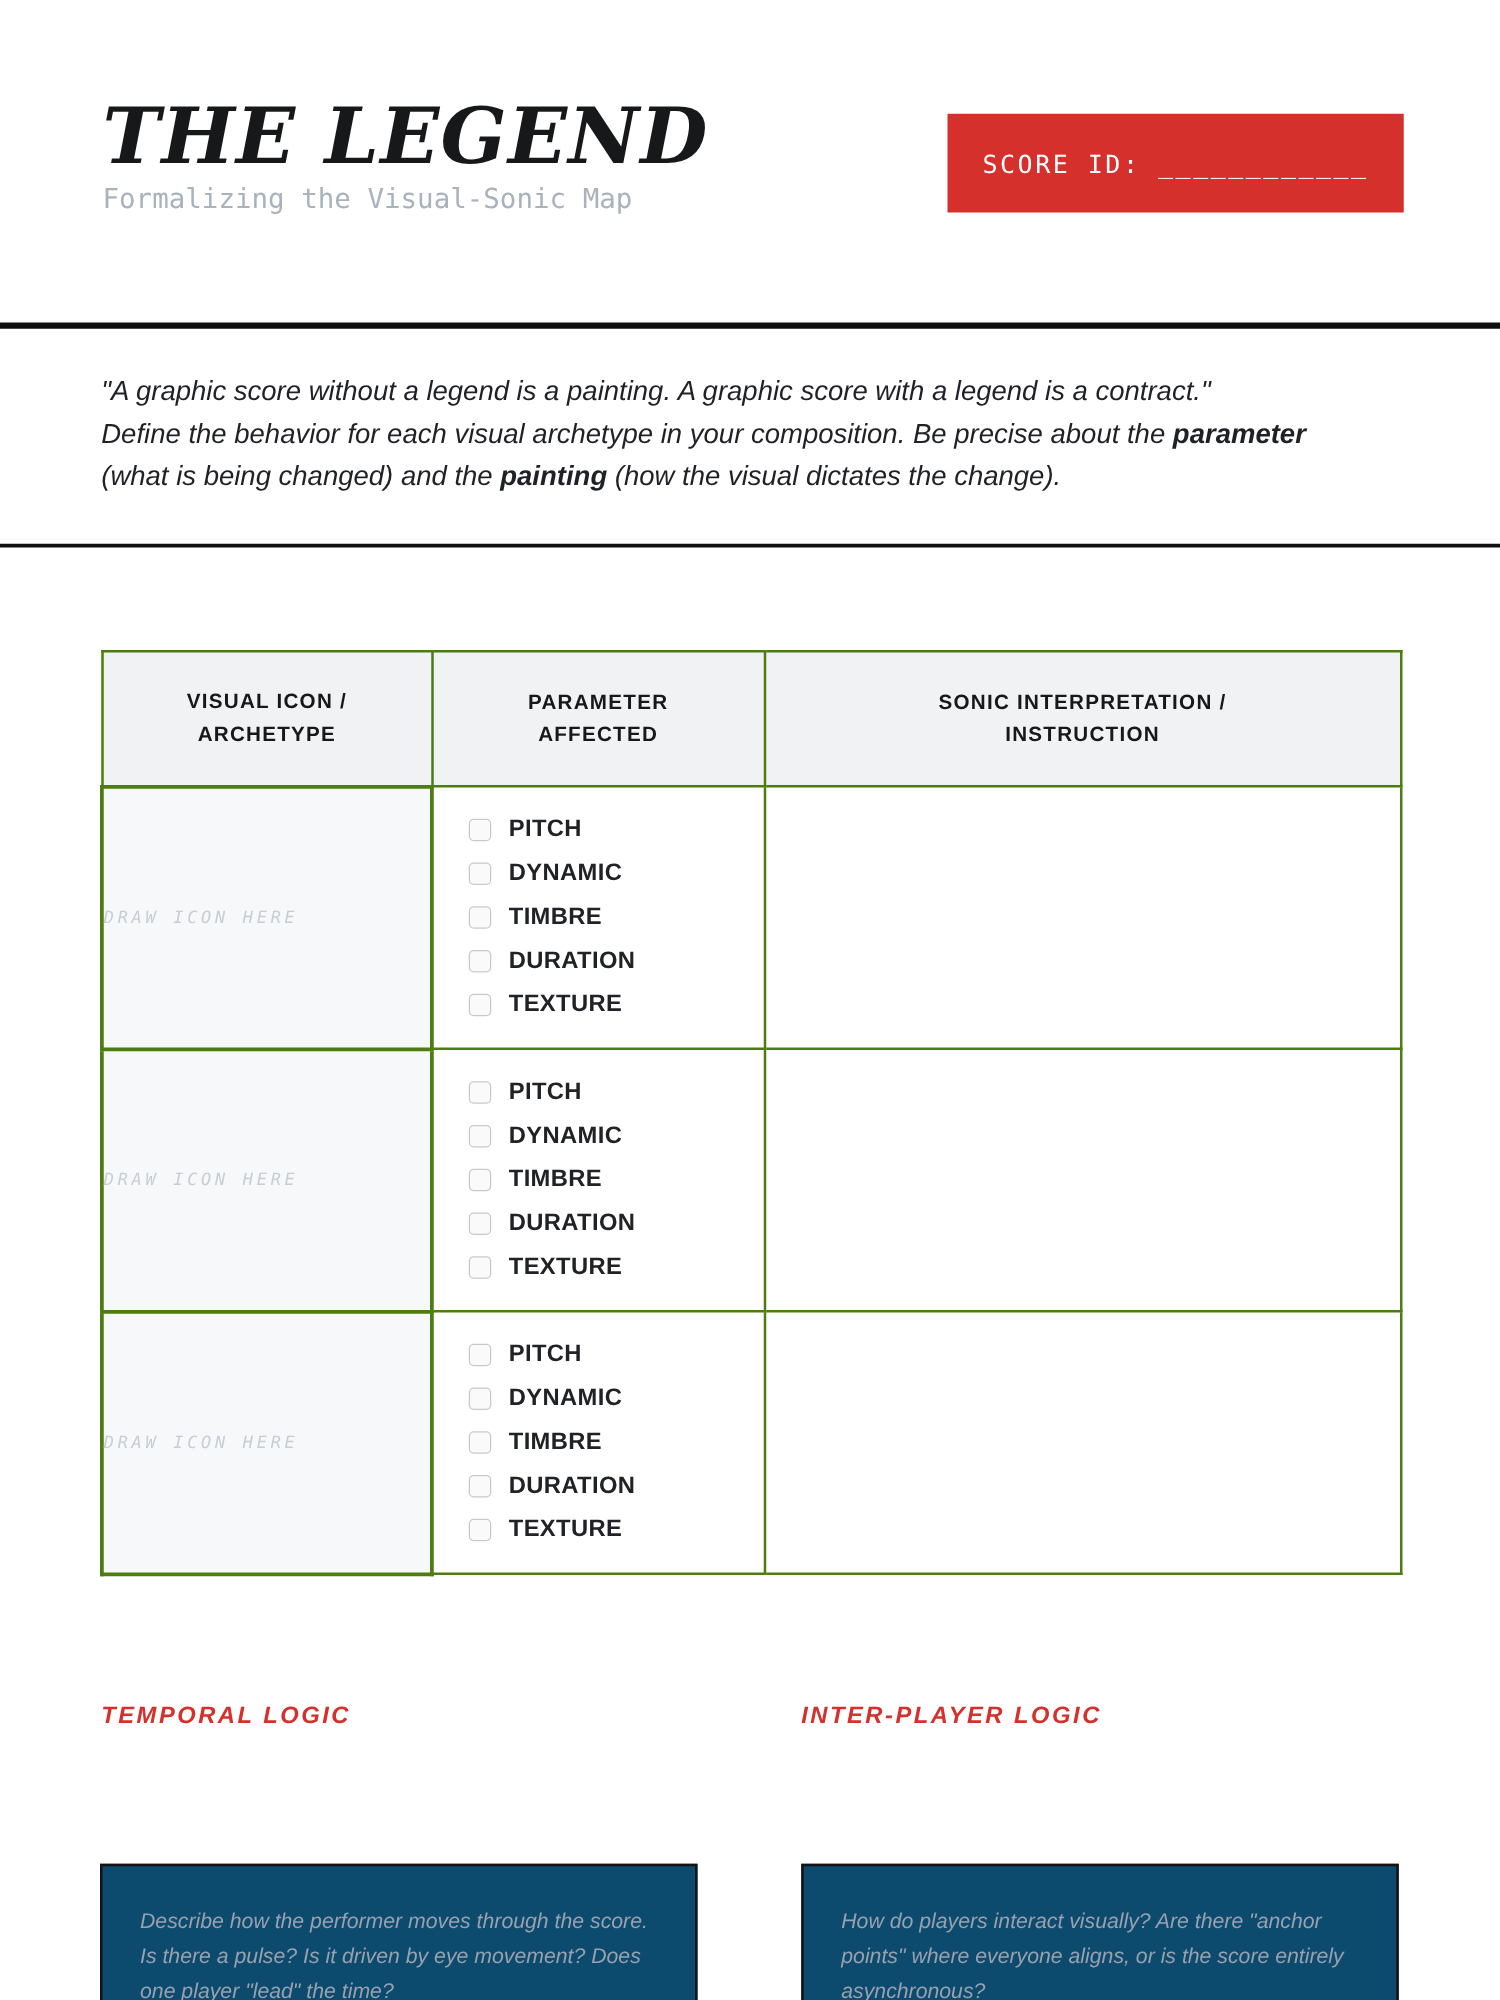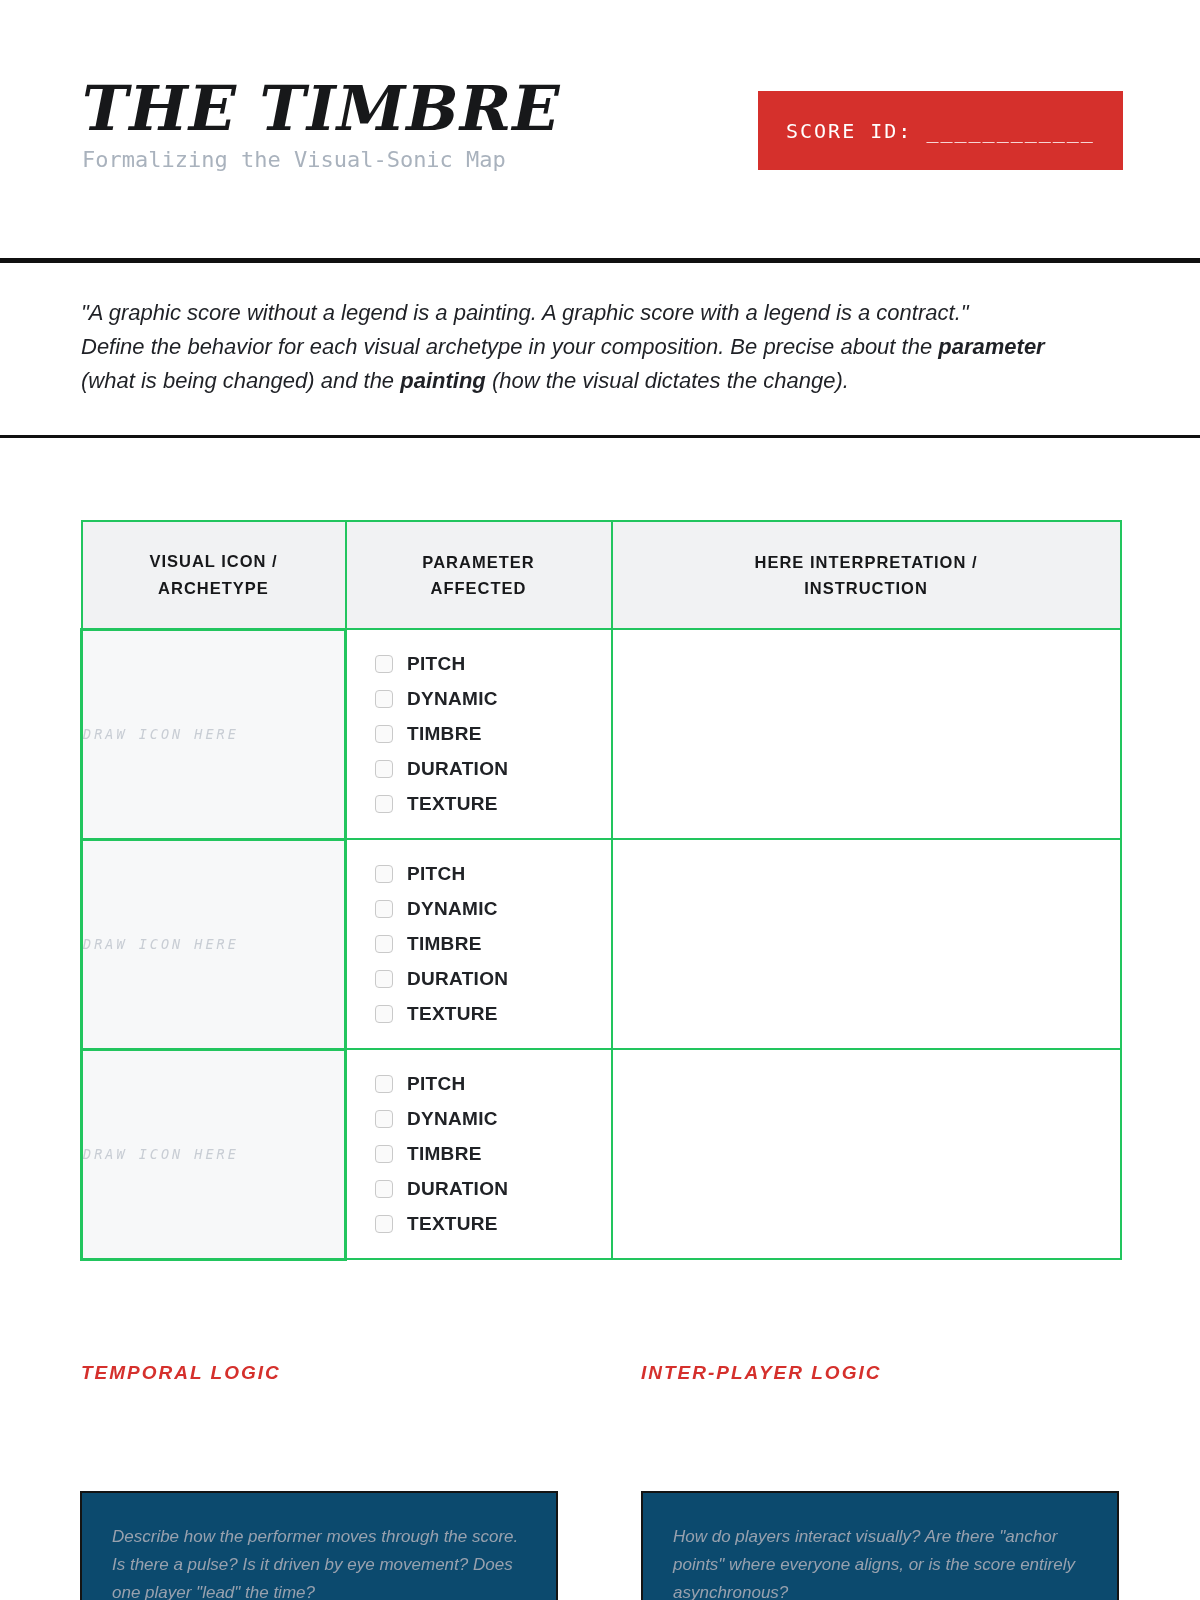--- a/index.html
+++ b/index.html
@@ -65,21 +65,21 @@
     color:#1f2126;
   }
   .intro-text .block{display:block;}
   .intro-text b{font-weight:700;}
 
   
   table.legend{
     position:absolute;left:80px;top:520px;width:1039px;
     border-collapse:collapse;table-layout:fixed;
   }
-  .legend th,.legend td{border:2px solid #22c55e;}
+  .legend th,.legend td{border:2px solid #4d7c0f;}
   .legend th{
     background:var(--head-bg);
     height:108px;
     font-size:16.5px;font-weight:700;letter-spacing:1px;
     line-height:1.6;
     white-space:pre-line;
     text-align:center;vertical-align:middle;
     color:#17181a;
   }
   .col-icon{width:264px;}
@@ -127,21 +127,21 @@
   .logic-placeholder{
     font-style:italic;font-size:17px;line-height:28px;
     color:var(--placeholder);
   }
 </style>
 </head>
 <body>
 
 <header>
   <div class="title-block">
-    <div class="page-title">THE TIMBRE</div>
+    <div class="page-title">THE LEGEND</div>
     <div class="page-subtitle">Formalizing the Visual-Sonic Map</div>
   </div>
   <div class="score-box"><span>SCORE ID: </span><span>____________</span></div>
 </header>
 
 <section class="intro-band">
   <p class="intro-text"><span class="block">"A graphic score without a legend is a painting. A graphic score with a legend is a contract."</span><span>Define the behavior for each visual archetype in your composition. Be precise about the </span><b>parameter</b><span> (what is being changed) and the </span><b>painting</b><span> (how the visual dictates the change).</span></p>
 </section>
 
 <table class="legend">
@@ -149,21 +149,21 @@
     <col class="col-icon">
       <col class="col-param">
       <col class="col-sonic">
   </colgroup>
   <thead>
     <tr>
       <th>VISUAL ICON /
 ARCHETYPE</th>
       <th>PARAMETER
 AFFECTED</th>
-      <th>HERE INTERPRETATION /
+      <th>SONIC INTERPRETATION /
 INSTRUCTION</th>
     </tr>
   </thead>
   <tbody id="legend-body">
   <tr>
     <td class="icon-cell">
       <span class="icon-hint">DRAW ICON HERE</span>
     </td>
     <td class="param-cell">
       <div class="param-list">

